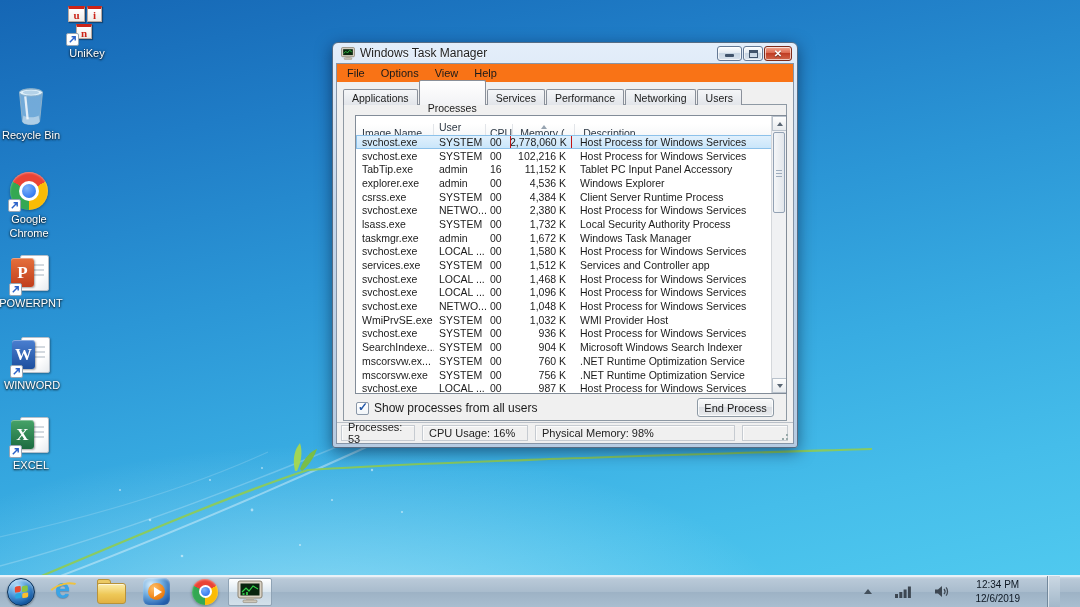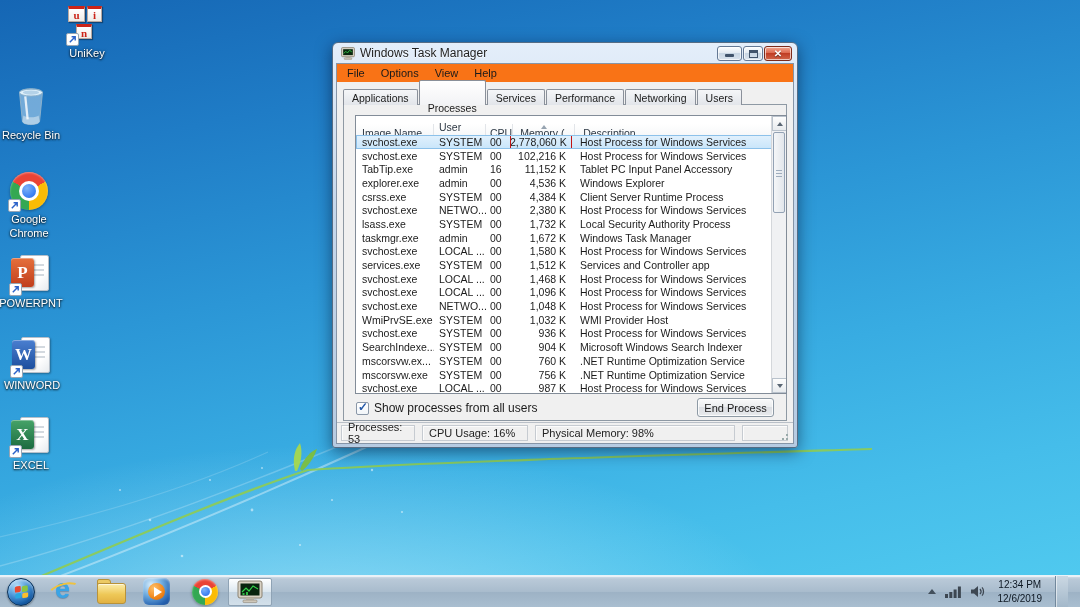--- a/index.html
+++ b/index.html
@@ -134,21 +134,21 @@
   .folder-art::before{content:"";position:absolute;left:0;top:-4px;width:12px;height:7px;background:#ecca64;border:1px solid #b8923a;border-radius:2px 3px 0 0}
   .folder-art::after{content:"";position:absolute;inset:0;background:linear-gradient(#fcedab,#eec857 55%,#e2b142);border:1px solid #b8923a;border-radius:2px 3px 3px 3px;box-shadow:inset 0 1px 0 rgba(255,255,255,.6)}
   .wmp-art{position:relative;width:27px;height:27px;border-radius:6px;
     background:radial-gradient(circle at 30% 25%,#d8edfb,#6aa8dd 42%,#2562b0 78%,#1a4a90);box-shadow:inset 0 1px 2px rgba(255,255,255,.5)}
   .wmp-art::before{content:"";position:absolute;inset:5px;border-radius:50%;background:radial-gradient(circle at 35% 30%,#ffc069,#f08418 62%,#cf6307)}
   .wmp-art::after{content:"";position:absolute;left:11px;top:8.5px;border-left:8px solid #fff;border-top:5px solid transparent;border-bottom:5px solid transparent}
   .tb-task{margin-left:3px;width:44px;height:28px;border:1px solid #8fa3b5;border-radius:2px;cursor:pointer;
     background:linear-gradient(#feffff,#dde8f0 48%,#c6d6e3 52%,#d3e0ea);box-shadow:inset 0 1px 0 #fff;
     display:flex;align-items:center;justify-content:center}
 
-  .tray{margin-left:auto;display:flex;align-items:center;gap:9px;padding-right:12px;height:100%}
+  .tray{margin-left:auto;display:flex;align-items:center;gap:23px;padding-right:20px;height:100%}
   .tray-chevron{width:0;height:0;border-left:4px solid transparent;border-right:4px solid transparent;border-bottom:5px solid #43505c;cursor:pointer}
   .clock{font-size:10px;line-height:1.32;color:#0d1722;text-align:center;cursor:default;padding:0 4px}
   .show-desktop{width:13px;height:100%;border-left:1px solid #72889c;box-shadow:inset 1px 0 0 rgba(255,255,255,.55);
     background:linear-gradient(#cbd8e3,#a3b8ca);cursor:pointer}
 </style>
 </head>
 <body>
 
 <div id="stage">
 

